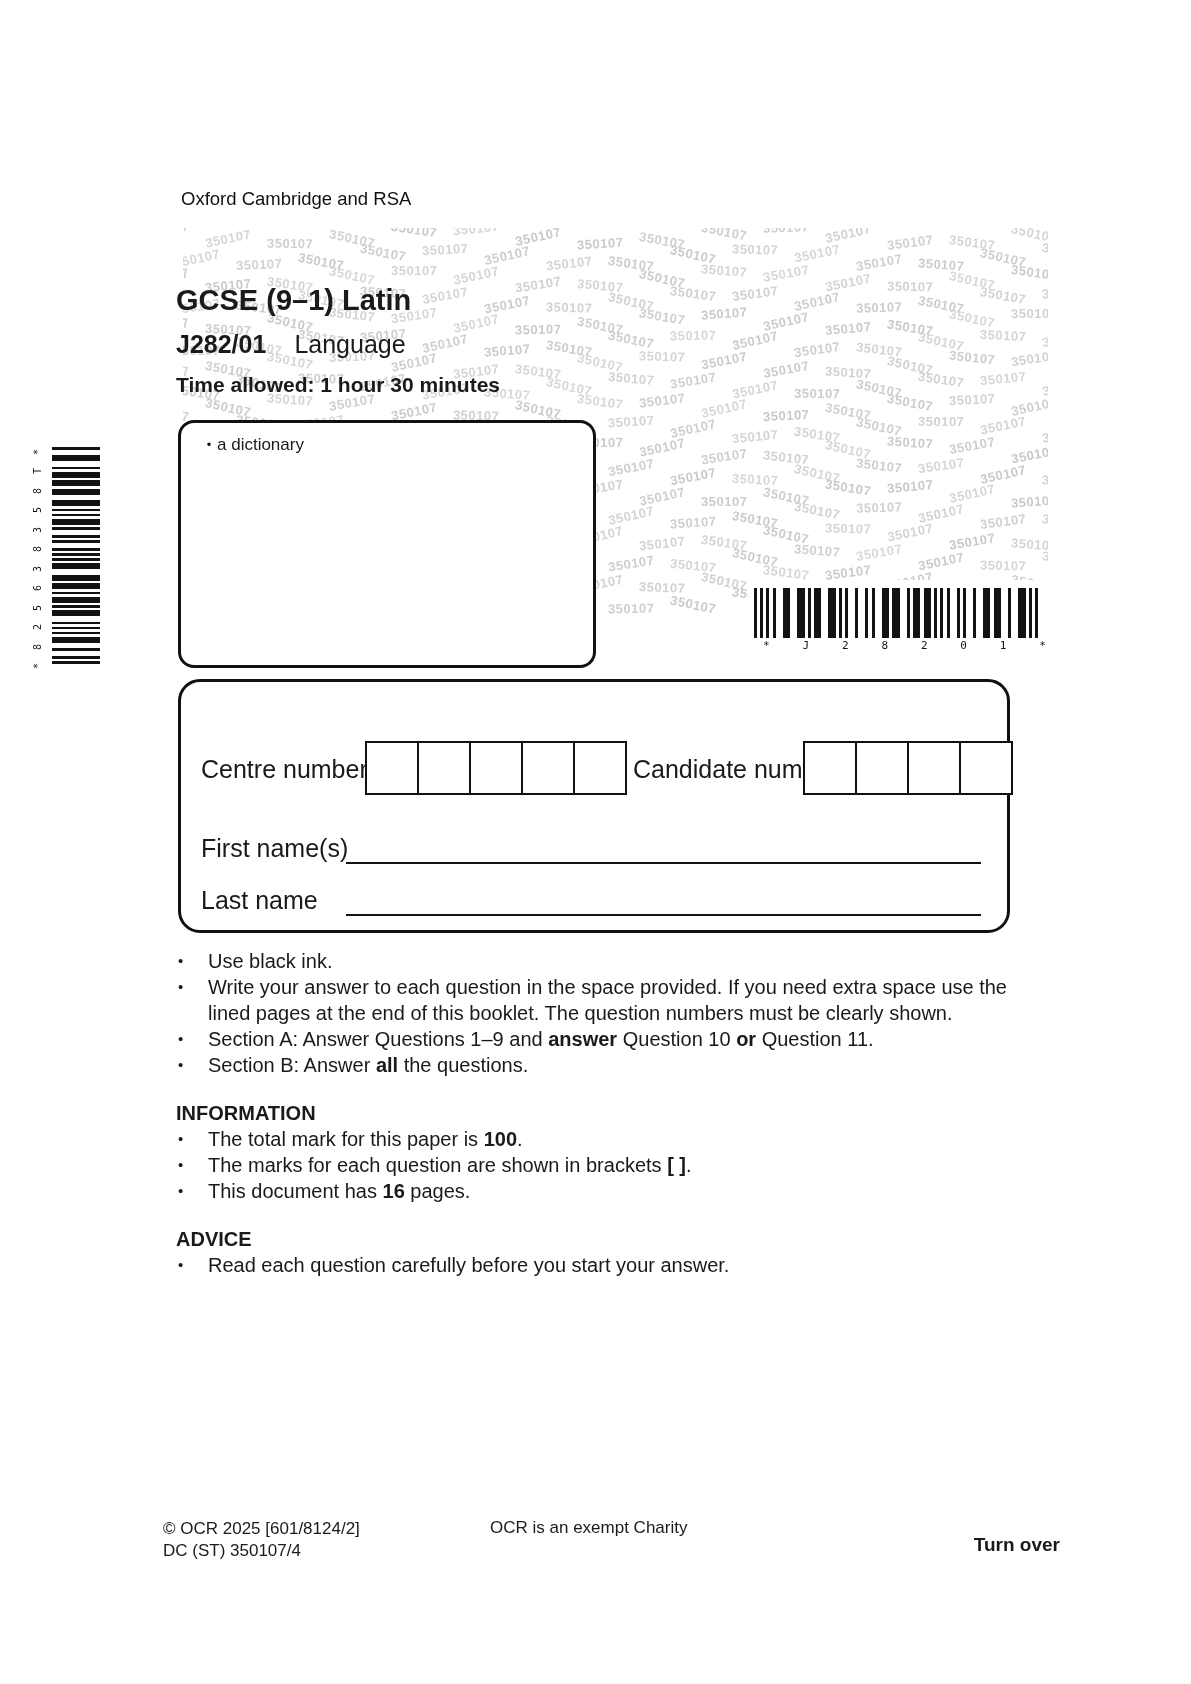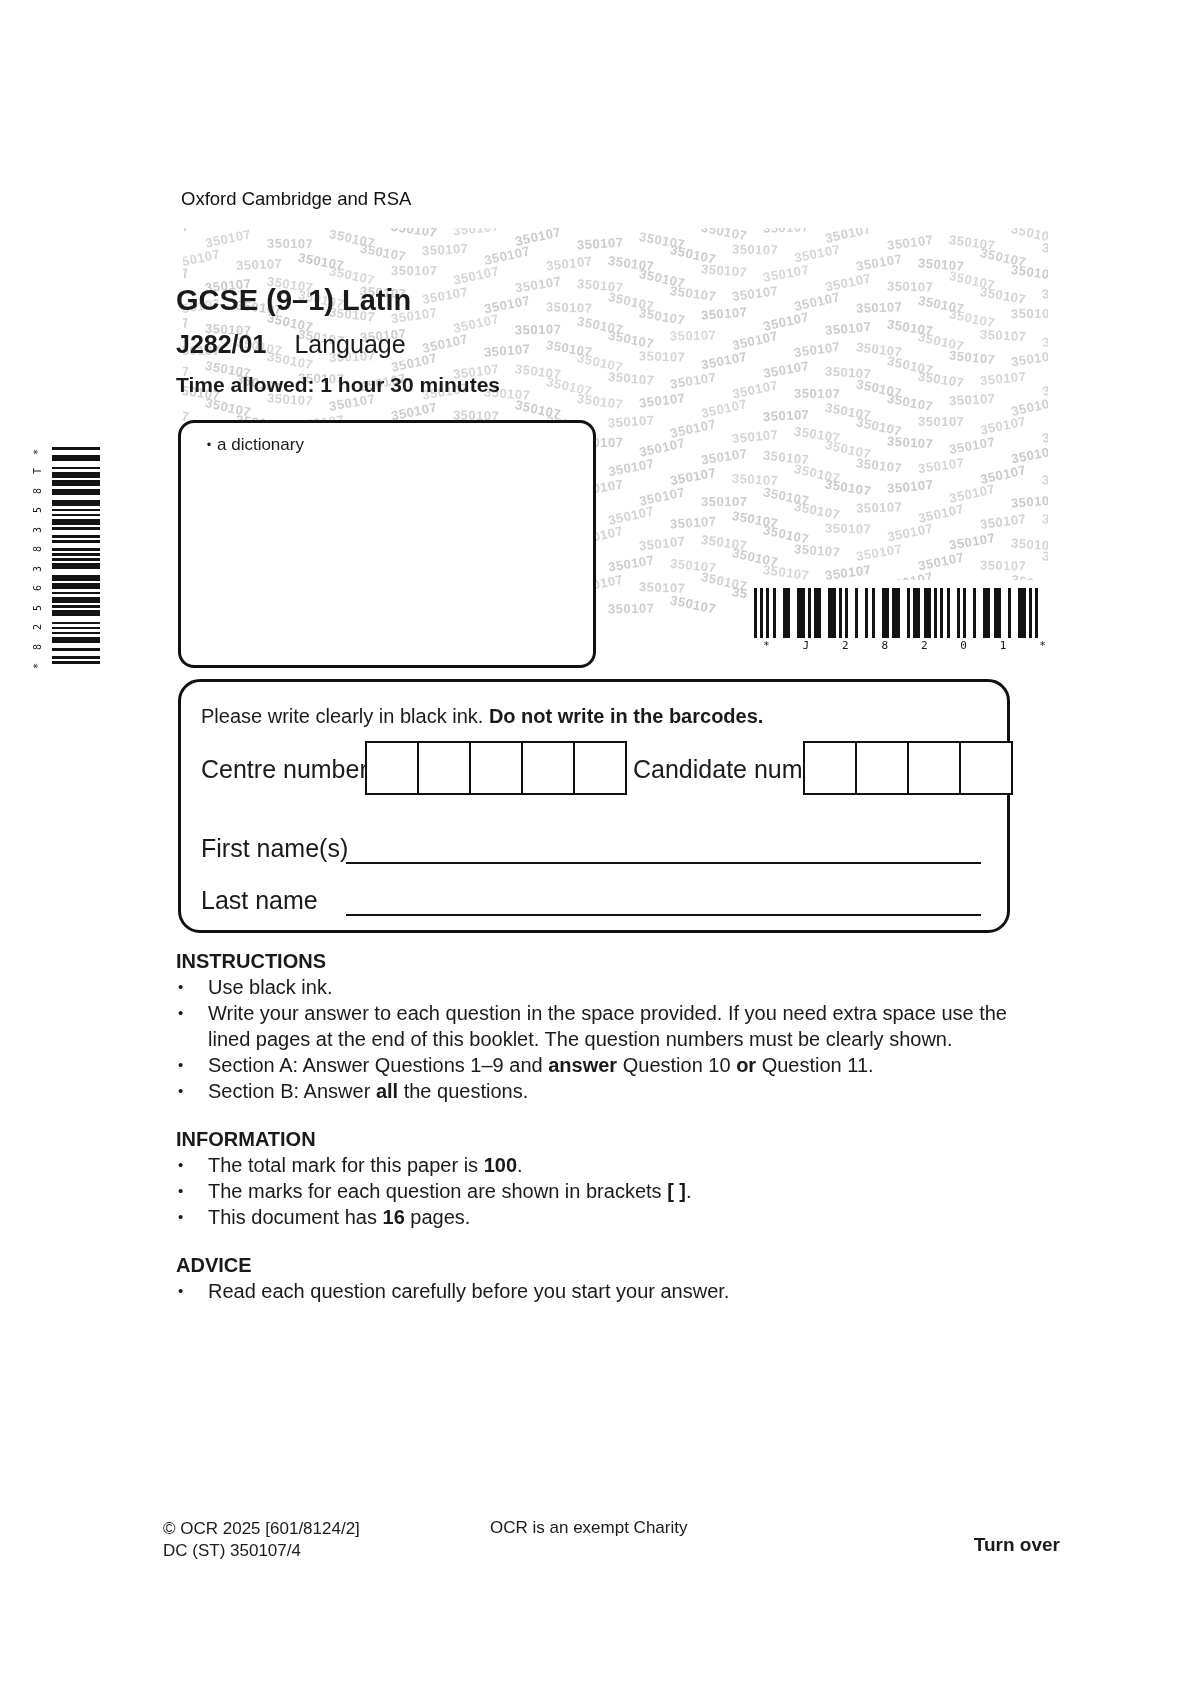--- a/index.html
+++ b/index.html
@@ -453,23 +453,20 @@
         <span>2</span>
         <span>8</span>
         <span>2</span>
         <span>0</span>
         <span>1</span>
         <span>*</span>
       </div>
   </div>
 
   <div id="candidate-box">
-    <div id="cand-instruction">
-      <span>Please write clearly in black ink. </span><span class="bold">Do not write in the barcodes.</span>
-    </div>
     <div class="cand-label" id="centre-label">Centre number</div>
     <div class="cellrow" id="centre-cells">
         <span class="cell"></span>
         <span class="cell"></span>
         <span class="cell"></span>
         <span class="cell"></span>
         <span class="cell"></span>
       </div>
     <div class="cand-label" id="candidate-label">Candidate number</div>
     <div class="cellrow" id="candidate-cells">
@@ -479,21 +476,20 @@
         <span class="cell"></span>
       </div>
     <div class="cand-label" id="firstname-label">First name(s)</div>
     <div class="name-line" id="firstname-line"></div>
     <div class="cand-label" id="lastname-label">Last name</div>
     <div class="name-line" id="lastname-line"></div>
   </div>
 
   <div id="sections">
       <div class="section">
-        <div class="section-heading">INSTRUCTIONS</div>
         <div class="bullet-row">
           <div class="bullet-marker">•</div>
           <div class="bullet-text"><span>Use black ink.</span></div>
         </div>
         <div class="bullet-row">
           <div class="bullet-marker">•</div>
           <div class="bullet-text"><span>Write your answer to each question in the space provided. If you need extra space use the lined pages at the end of this booklet. The question numbers must be clearly shown.</span></div>
         </div>
         <div class="bullet-row">
           <div class="bullet-marker">•</div>

